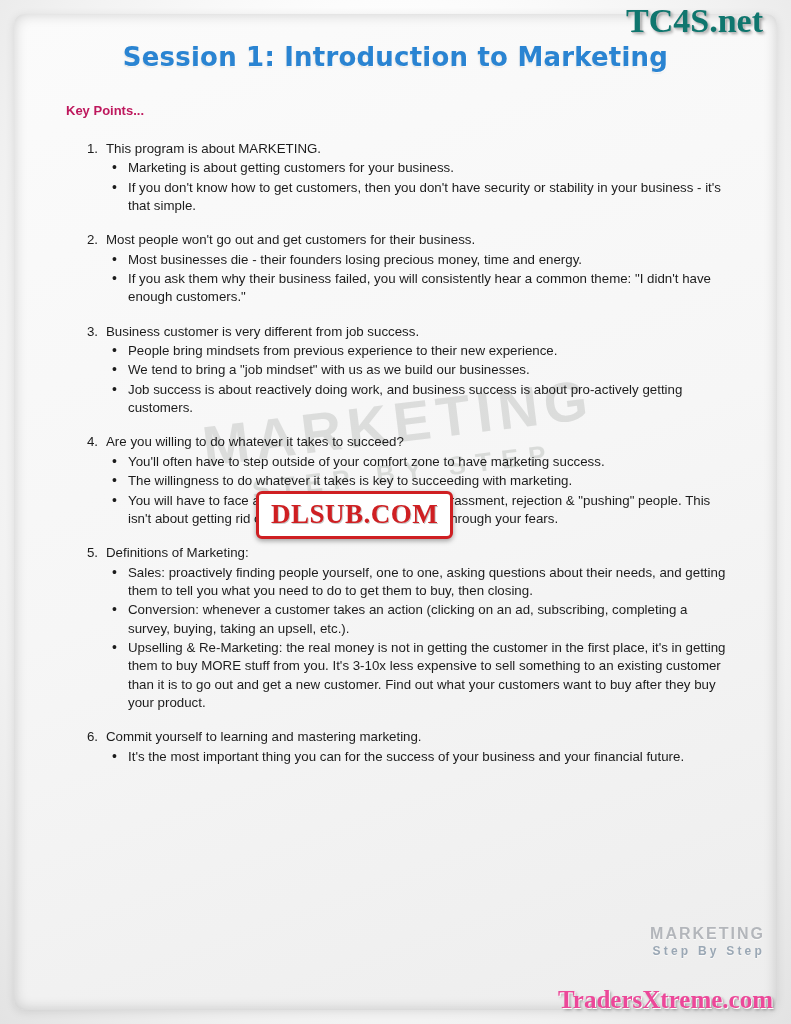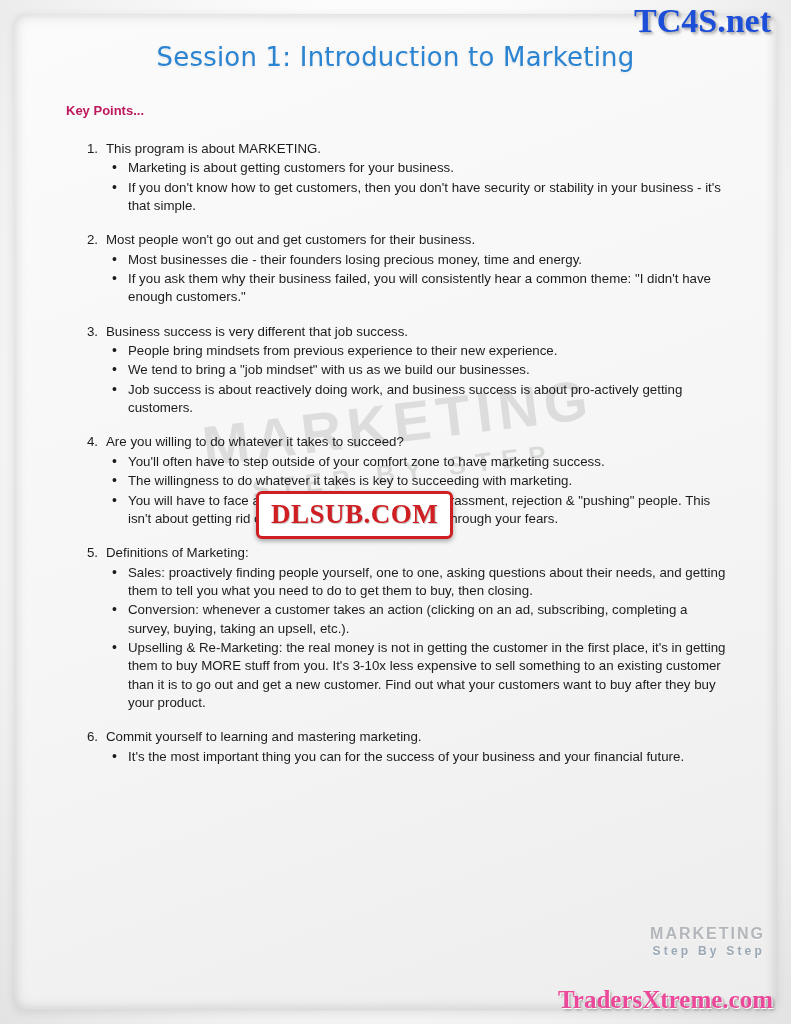--- a/index.html
+++ b/index.html
@@ -53,39 +53,39 @@
     display: block;
     font-size: 26px;
     letter-spacing: 10px;
     margin-top: 2px;
     color: rgba(175,180,175,0.40);
   }
 
   
   .site-badge {
     position: absolute;
-    right: 20px;
+    right: 28px;
     top: 2px;
     font-family: "Liberation Serif", serif;
     font-weight: bold;
     font-size: 34px;
-    color: #1d4ed8;
+    color: #0f766e;
     text-shadow: 1px 1px 0 #bdbdbd, 2px 2px 3px rgba(0,0,0,0.35);
     letter-spacing: 0px;
   }
 
   
   .slide-title {
     position: absolute;
     left: 0;
     right: 0;
     top: 42px;
     text-align: center;
     font-family: "DejaVu Sans", sans-serif;
-    font-weight: normal;
+    font-weight: bold;
     font-size: 26px;
     color: #2a84d2;
     text-shadow: 1px 1px 1px rgba(255,255,255,0.9), 0 1px 2px rgba(0,0,0,0.18);
     letter-spacing: 0.2px;
   }
 
   .keypoints {
     position: absolute;
     left: 66px;
     top: 103px;
@@ -234,21 +234,21 @@
       <span class="num">2.</span>
       <span class="lead">Most people won't go out and get customers for their business.</span>
       <ul class="subs">
         <li>Most businesses die - their founders losing precious money, time and energy.</li>
         <li>If you ask them why their business failed, you will consistently hear a common theme: "I didn't have enough customers."</li>
       </ul>
     </li>
 
     <li>
       <span class="num">3.</span>
-      <span class="lead">Business success is very different that job success.</span>
+      <span class="lead">Business customer is very different from job success.</span>
       <ul class="subs">
         <li>People bring mindsets from previous experience to their new experience.</li>
         <li>We tend to bring a "job mindset" with us as we build our businesses.</li>
         <li>Job success is about reactively doing work, and business success is about pro-actively getting customers.</li>
       </ul>
     </li>
 
     <li>
       <span class="num">4.</span>
       <span class="lead">Are you willing to do whatever it takes to succeed?</span>

